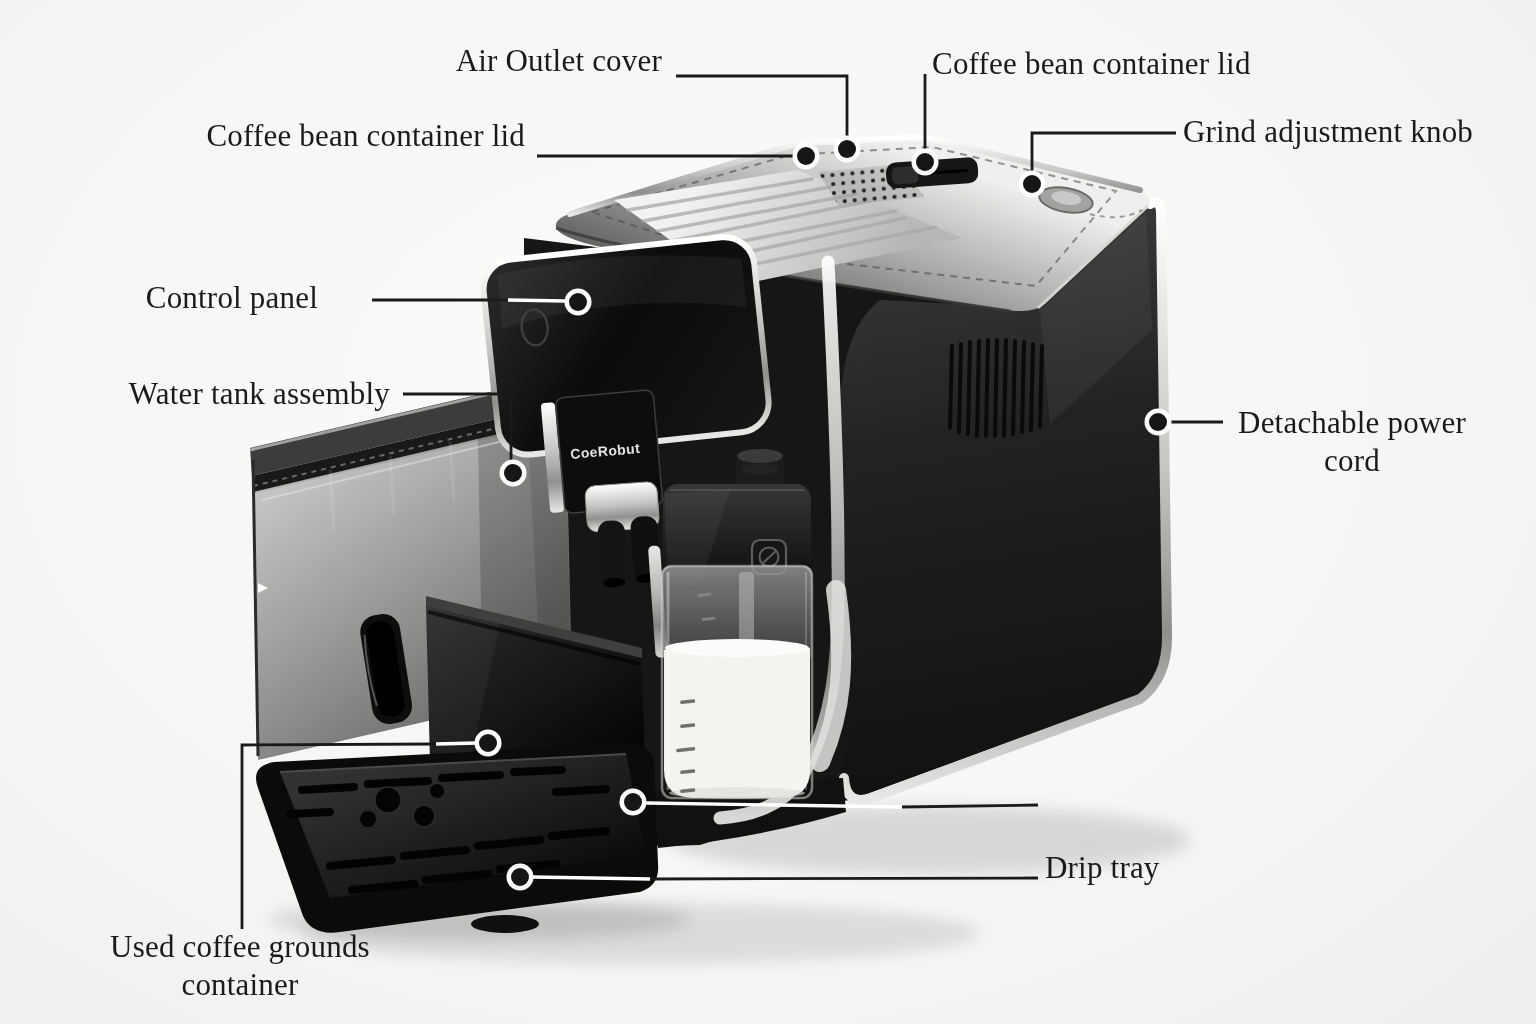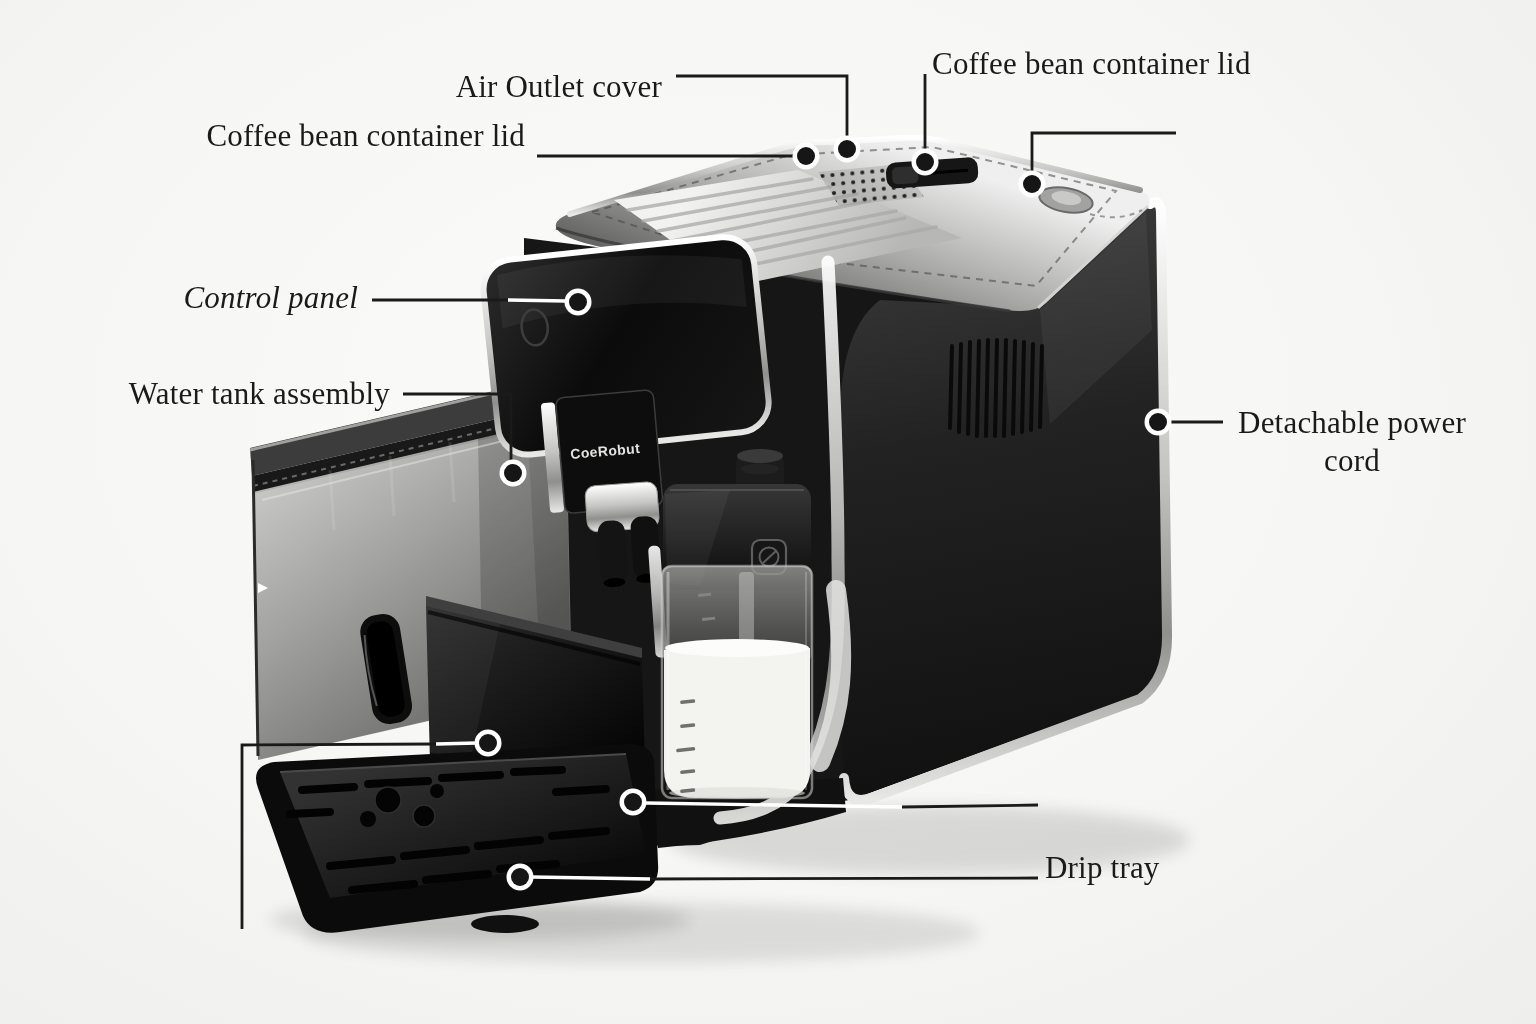--- a/index.html
+++ b/index.html
@@ -305,22 +305,24 @@
       <polyline points="650,879 1038,878" class="lead"></polyline>
       <circle cx="520" cy="877" r="13.5" class="dot-ring"></circle>
       <circle cx="520" cy="877" r="9" class="dot-core"></circle>
       <polyline points="242,929 242,745 436,744" class="lead"></polyline>
       <polyline points="436,744 477,743" class="lead white"></polyline>
       <circle cx="488" cy="743" r="13.5" class="dot-ring"></circle>
       <circle cx="488" cy="743" r="9" class="dot-core"></circle>
     </svg>
 
   <div id="labels">
-      <div class="callout-label right" style="right: 874px; top: 88px; text-align: right;">Air Outlet cover</div>
+      <div class="callout-label right" style="right: 874px; top: 62px; text-align: right;">Air Outlet cover</div>
       <div class="callout-label right" style="right: 1011px; top: 137px;">Coffee bean container lid</div>
       <div class="callout-label left" style="left: 932px; top: 65px;">Coffee bean container lid</div>
-      <div class="callout-label right" style="right: 1178px; top: 299px; font-style: italic;">Control panel</div>
+      <div class="callout-label left" style="left: 1183px; top: 133px;">Grind adjustment knob</div>
+      <div class="callout-label right" style="right: 1218px; top: 299px;">Control panel</div>
       <div class="callout-label center" style="left: 1352px; top: 442px; width: 265px;">Detachable power cord</div>
       <div class="callout-label right" style="right: 1146px; top: 395px;">Water tank assembly</div>
       <div class="callout-label left" style="left: 1045px; top: 869px;">Drip tray</div>
+      <div class="callout-label center" style="left: 240px; top: 966px; width: 300px;">Used coffee grounds container</div>
     </div>
 
 </div>
 
 </body></html>

